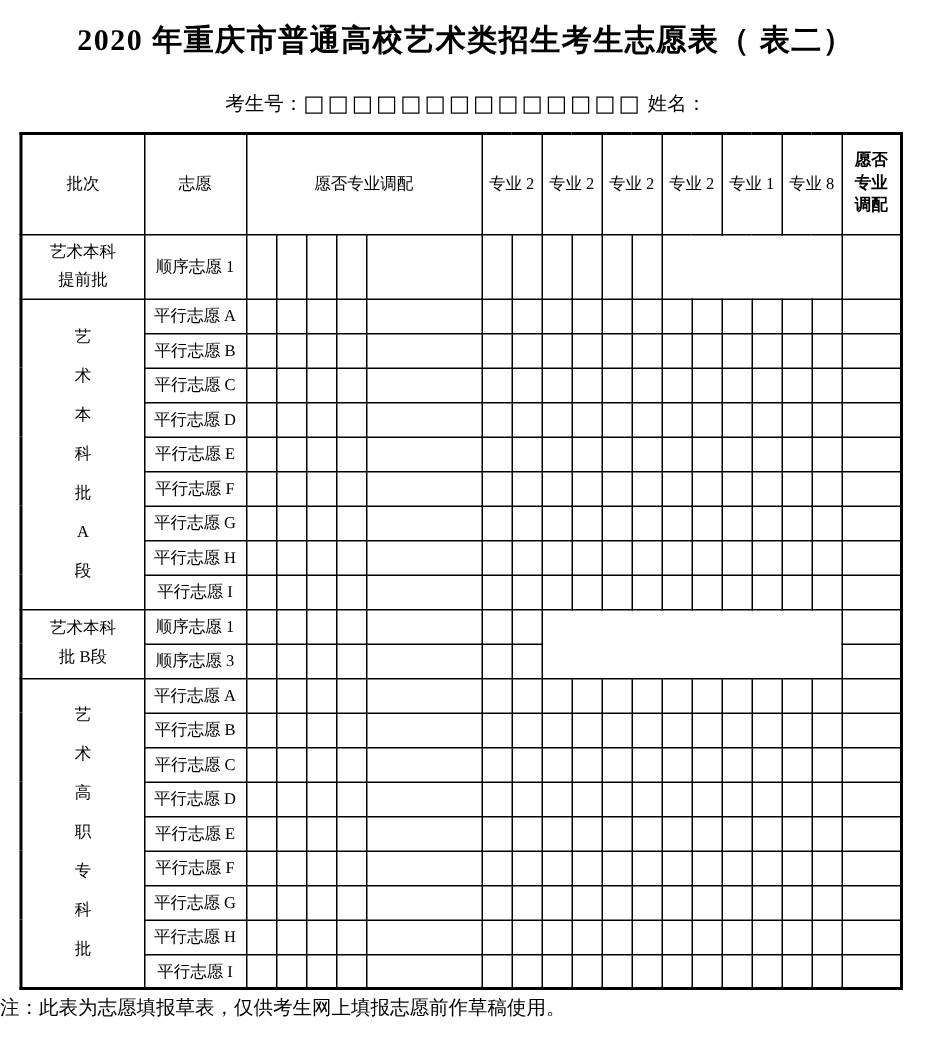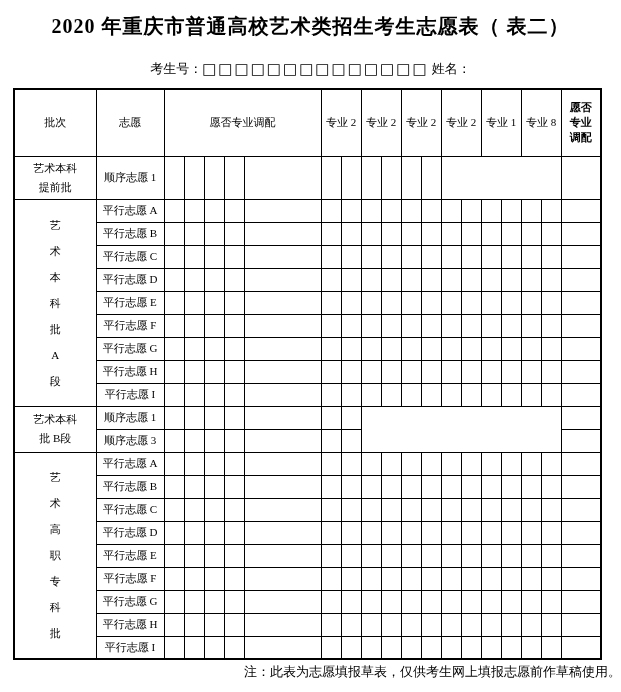--- a/index.html
+++ b/index.html
@@ -38,21 +38,21 @@
   th.adjust-h{white-space:normal;}
   th.adjust-h span{
     display:inline-block;width:24px;word-break:break-all;
     white-space:normal;line-height:15px;font-weight:bold;
   }
   td.batch{white-space:normal;}
   td.batch div{line-height:19px;}
   td.batch.vertical div{line-height:26px;}
   .footnote{
     position:absolute;top:663px;left:0;width:100%;
-    text-align:right;font-size:13px;white-space:nowrap;
+    text-align:left;font-size:13px;white-space:nowrap;
   }
 </style>
 </head>
 <body>
 
 <div class="title">2020 年重庆市普通高校艺术类招生考生志愿表（ 表二）</div>
 
 <div class="id-line"><span>考生号：</span><span class="boxes">□□□□□□□□□□□□□□</span><span>&nbsp;</span><span>姓名：</span></div>
 
 <table class="vol" id="vol-table">

